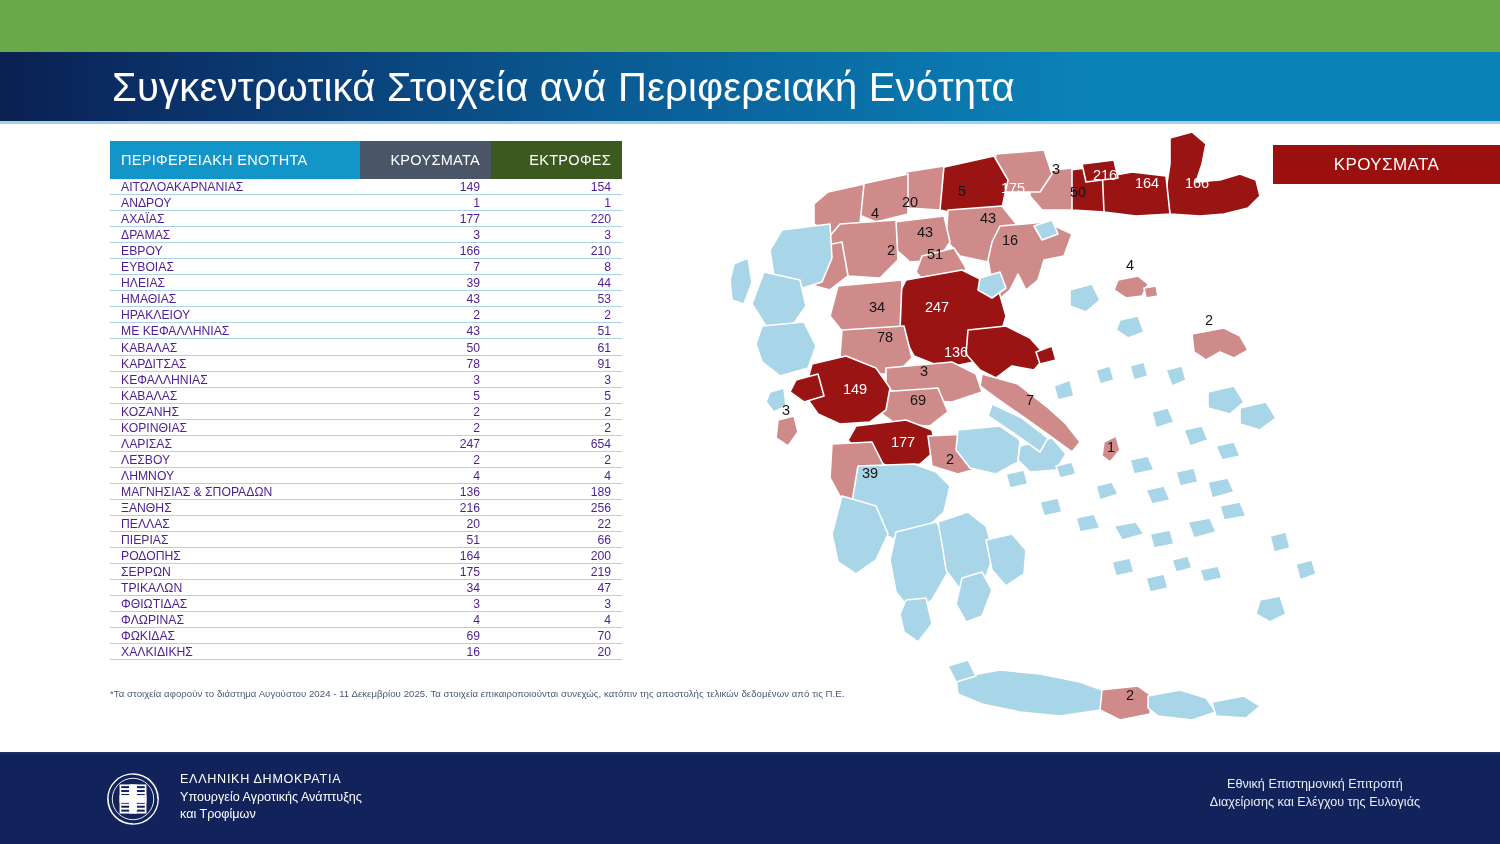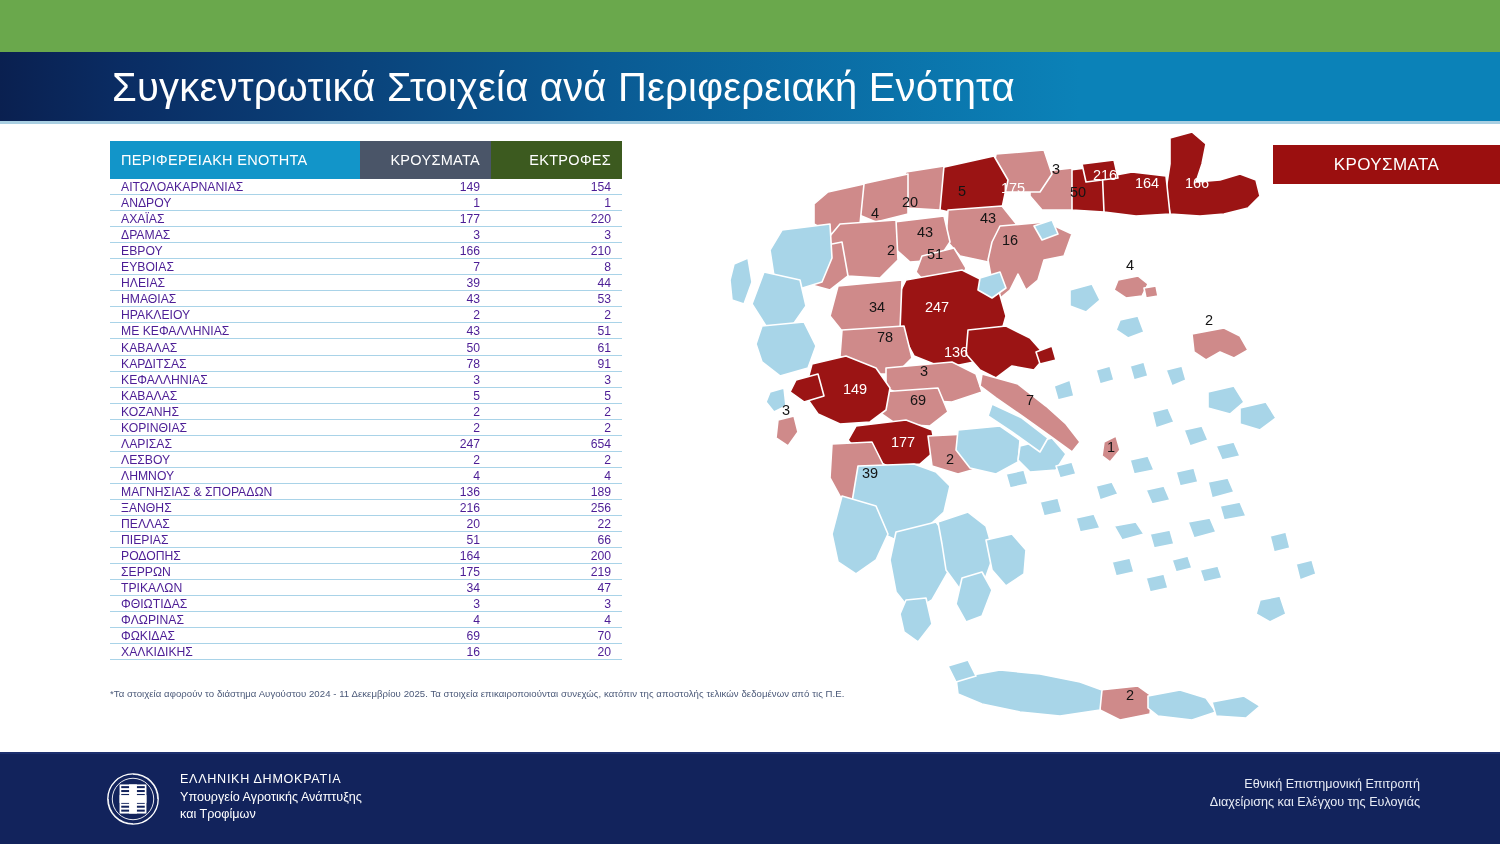--- a/index.html
+++ b/index.html
@@ -92,21 +92,21 @@
   .crest{
     position:absolute; left:105px; top:17px; width:56px; height:56px;
   }
   .gov-text{
     position:absolute; left:180px; top:17px; color:#ffffff;
     font-size:12.6px; line-height:17.5px; font-weight:normal;
   }
   .gov-text .l1{ letter-spacing:.7px; }
   .cmt-text{
     position:absolute; right:80px; top:21px; color:#e8ecf5;
-    font-size:12.6px; line-height:18px; text-align:right;
+    font-size:12.6px; line-height:18px; text-align:center;
   }
 </style>
 </head>
 <body>
 
 <div id="page">
 
   <div class="green-bar"></div>
 
   <div class="title-bar">

